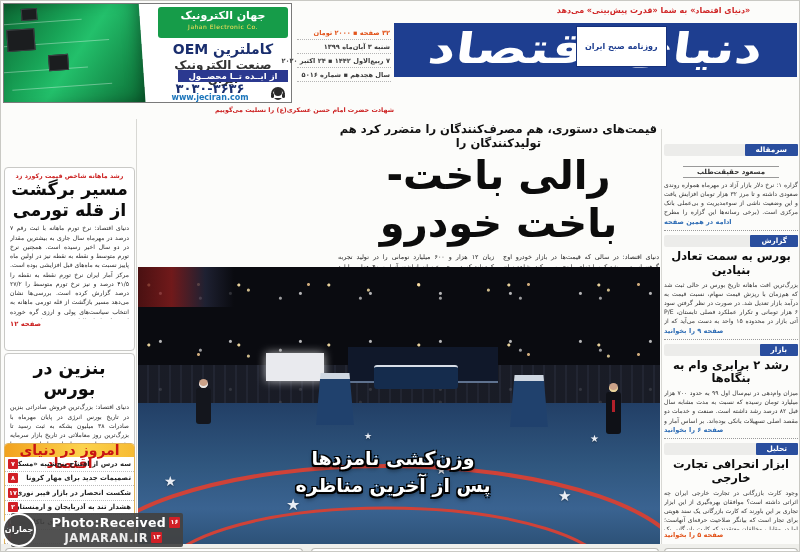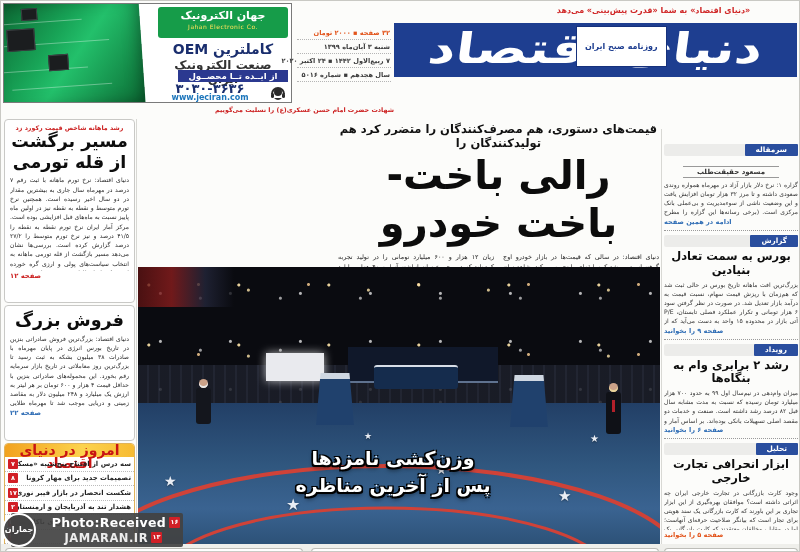--- a/index.html
+++ b/index.html
@@ -74,21 +74,21 @@
   .photo-credit{position:absolute;left:127px;top:494px;height:52px;writing-mode:vertical-rl;transform:rotate(180deg);font-size:5.5px;color:#555;white-space:nowrap;}
   .photo-credit .dot{color:#cc2222;}
   
   .wm{position:absolute;left:10px;top:512px;width:172px;height:34px;background:rgba(66,66,66,.92);border-radius:2px;z-index:30;}
   .wm-logo{position:absolute;left:-9px;top:0;width:30px;height:30px;border:2px solid #fff;border-radius:50%;background:rgba(66,66,66,.95);color:#fff;font-size:8px;font-weight:bold;text-align:center;line-height:30px;}
   .wm-l1{position:absolute;right:17px;top:2px;font-size:12.5px;font-weight:bold;color:#fff;letter-spacing:.3px;}
   .wm-l2{position:absolute;right:35px;top:18px;font-size:11.5px;font-weight:bold;color:#ededed;letter-spacing:.5px;}
   .wm-badge{position:absolute;width:11px;height:11px;background:#d11f26;color:#fff;font-size:6.5px;font-weight:bold;text-align:center;line-height:11px;border-radius:1px;}
   .wm-b1{right:3px;top:4px;} .wm-b2{right:21px;top:19px;}
   
-  .art{position:absolute;left:3px;width:131px;border:1px solid #c9c9c6;border-radius:4px;background:#fff;box-sizing:border-box;padding:4px 5px;}
+  .art{position:absolute;left:3px;width:131px;border:1px solid #c9c9c6;border-radius:4px;background:#fff;box-sizing:border-box;padding:4px 5px;margin-top:48px;}
   .artA{top:118px;height:184px;} .artB{top:304px;height:136px;}
   .kicker{font-size:6.3px;font-weight:bold;color:#cc2222;text-align:center;direction:rtl;white-space:nowrap;}
   .art-title{font-size:17.5px;font-weight:bold;color:#0d0d0d;text-align:center;direction:rtl;line-height:1.18;letter-spacing:-.5px;}
   .art-body{font-size:6.1px;line-height:1.52;text-align:justify;color:#2a2a2a;direction:rtl;overflow:hidden;margin-top:3px;}
   .artA .art-body{height:96px;} .artB .art-body{height:74px;}
   .art-link{font-size:6.8px;font-weight:bold;text-align:left;margin-top:1px;}
   .red-link{color:#cc2222;} .blue-link{color:#2f6db5;} .orange-link{color:#e2541b;}
   .index{position:absolute;left:3px;top:442px;width:131px;height:110px;border:1px solid #e0b35a;border-radius:4px 4px 0 0;background:#fff;box-sizing:border-box;overflow:hidden;}
   .idx-head{height:13px;background:linear-gradient(90deg,#f2a21f,#fcd34d 60%,#f7bb33);color:#c81414;font-size:14px;font-weight:bold;text-align:center;line-height:13px;direction:rtl;}
   .idx-row{display:flex;justify-content:space-between;align-items:center;direction:rtl;border-bottom:1px dotted #bbb;padding:1px 3px;height:11.5px;}
@@ -213,21 +213,21 @@
     <div class="art-title">
       <div>مسیر برگشت</div>
       <div>از قله تورمی</div>
     </div>
     <div class="art-body">دنیای اقتصاد: نرخ تورم ماهانه با ثبت رقم ۷ درصد در مهرماه سال جاری به بیشترین مقدار در دو سال اخیر رسیده است. همچنین نرخ تورم متوسط و نقطه به نقطه نیز در اولین ماه پاییز نسبت به ماه‌های قبل افزایشی بوده است. مرکز آمار ایران نرخ تورم نقطه به نقطه را ۴۱/۵ درصد و نیز نرخ تورم متوسط را ۲۷/۲ درصد گزارش کرده است. بررسی‌ها نشان می‌دهد مسیر بازگشت از قله تورمی ماهانه به انتخاب سیاست‌های پولی و ارزی گره خورده است. کنترل انتظارات تورمی، تنظیم نرخ سود بانکی در کوتاه‌مدت و ثبات‌بخشی به بازار ارز می‌تواند مسیر بازگشت تورم از قله دوساله را هموار کند.</div>
     <div class="art-link red-link">صفحه ۱۲</div>
   </div>
 
   <div class="art artB">
     <div class="art-title">
-      <div>فروش بزرگ</div>
+      <div>بنزین در بورس</div>
     </div>
     <div class="art-body">دنیای اقتصاد: بزرگ‌ترین فروش صادراتی بنزین در تاریخ بورس انرژی در پایان مهرماه با صادرات ۳۸ میلیون بشکه به ثبت رسید تا بزرگ‌ترین روز معاملاتی در تاریخ بازار سرمایه رقم بخورد. این محموله‌های صادراتی بنزین با حداقل قیمت ۴ هزار و ۶۰۰ تومان بر هر لیتر به ارزش یک میلیارد و ۲۴۸ میلیون دلار به مقاصد زمینی و دریایی موجب شد تا مهرماه طلایی بورس انرژی به ثبت برسد تا ارزش معاملات این ماه در نهایت به ۳۸/۷۲ هزار میلیارد تومان بالغ شود که بالاترین رکورد این بازار است.</div>
     <div class="art-link blue-link">صفحه ۲۲</div>
   </div>
 
   <div class="index">
     <div class="idx-head">امروز در دنیای اقتصاد</div>
     <div class="idx-row">
         <span class="idx-title">سه درس از افتتاح پنج‌شنبه «مسکن مهر»</span>
         <span class="idx-num">۷</span>
@@ -281,21 +281,21 @@
 
     <div class="sec-label">
         <span class="sec-chip">گزارش</span>
       </div>
     <div class="sec-title">بورس به سمت تعادل بنیادین</div>
     <div class="sec-body b2">بزرگ‌ترین افت ماهانه تاریخ بورس در حالی ثبت شد که هم‌زمان با ریزش قیمت سهام، نسبت قیمت به درآمد بازار تعدیل شد. در صورت در نظر گرفتن سود ۶ هزار تومانی و تکرار عملکرد فصلی تابستان، P/E آتی بازار در محدوده ۱۵ واحد به دست می‌آید که از جهت ارزش‌های بنیادی این بازار را به تعادل نزدیک‌تر می‌کند.</div>
     <div class="sec-link blue-link">صفحه ۹ را بخوانید</div>
     <div class="sec-sep"></div>
 
     <div class="sec-label">
-        <span class="sec-chip">رویداد</span>
+        <span class="sec-chip">بازار</span>
       </div>
     <div class="sec-title">رشد ۲ برابری وام به بنگاه‌ها</div>
     <div class="sec-body b3">میزان وام‌دهی در نیم‌سال اول ۹۹ به حدود ۷۰۰ هزار میلیارد تومان رسیده که نسبت به مدت مشابه سال قبل ۸۲ درصد رشد داشته است. صنعت و خدمات دو مقصد اصلی تسهیلات بانکی بوده‌اند. بر اساس آمار و ارقام، سهم سرمایه در گردش کل بنگاه‌ها به میزان ۶۰ درصد رسیده و میزان وام‌دهی به این بخش نسبت به مدت مشابه سال قبل دو برابر شده است.</div>
     <div class="sec-link blue-link">صفحه ۶ را بخوانید</div>
     <div class="sec-sep"></div>
 
     <div class="sec-label">
         <span class="sec-chip">تحلیل</span>
       </div>
     <div class="sec-title">ابزار انحرافی تجارت خارجی</div>

